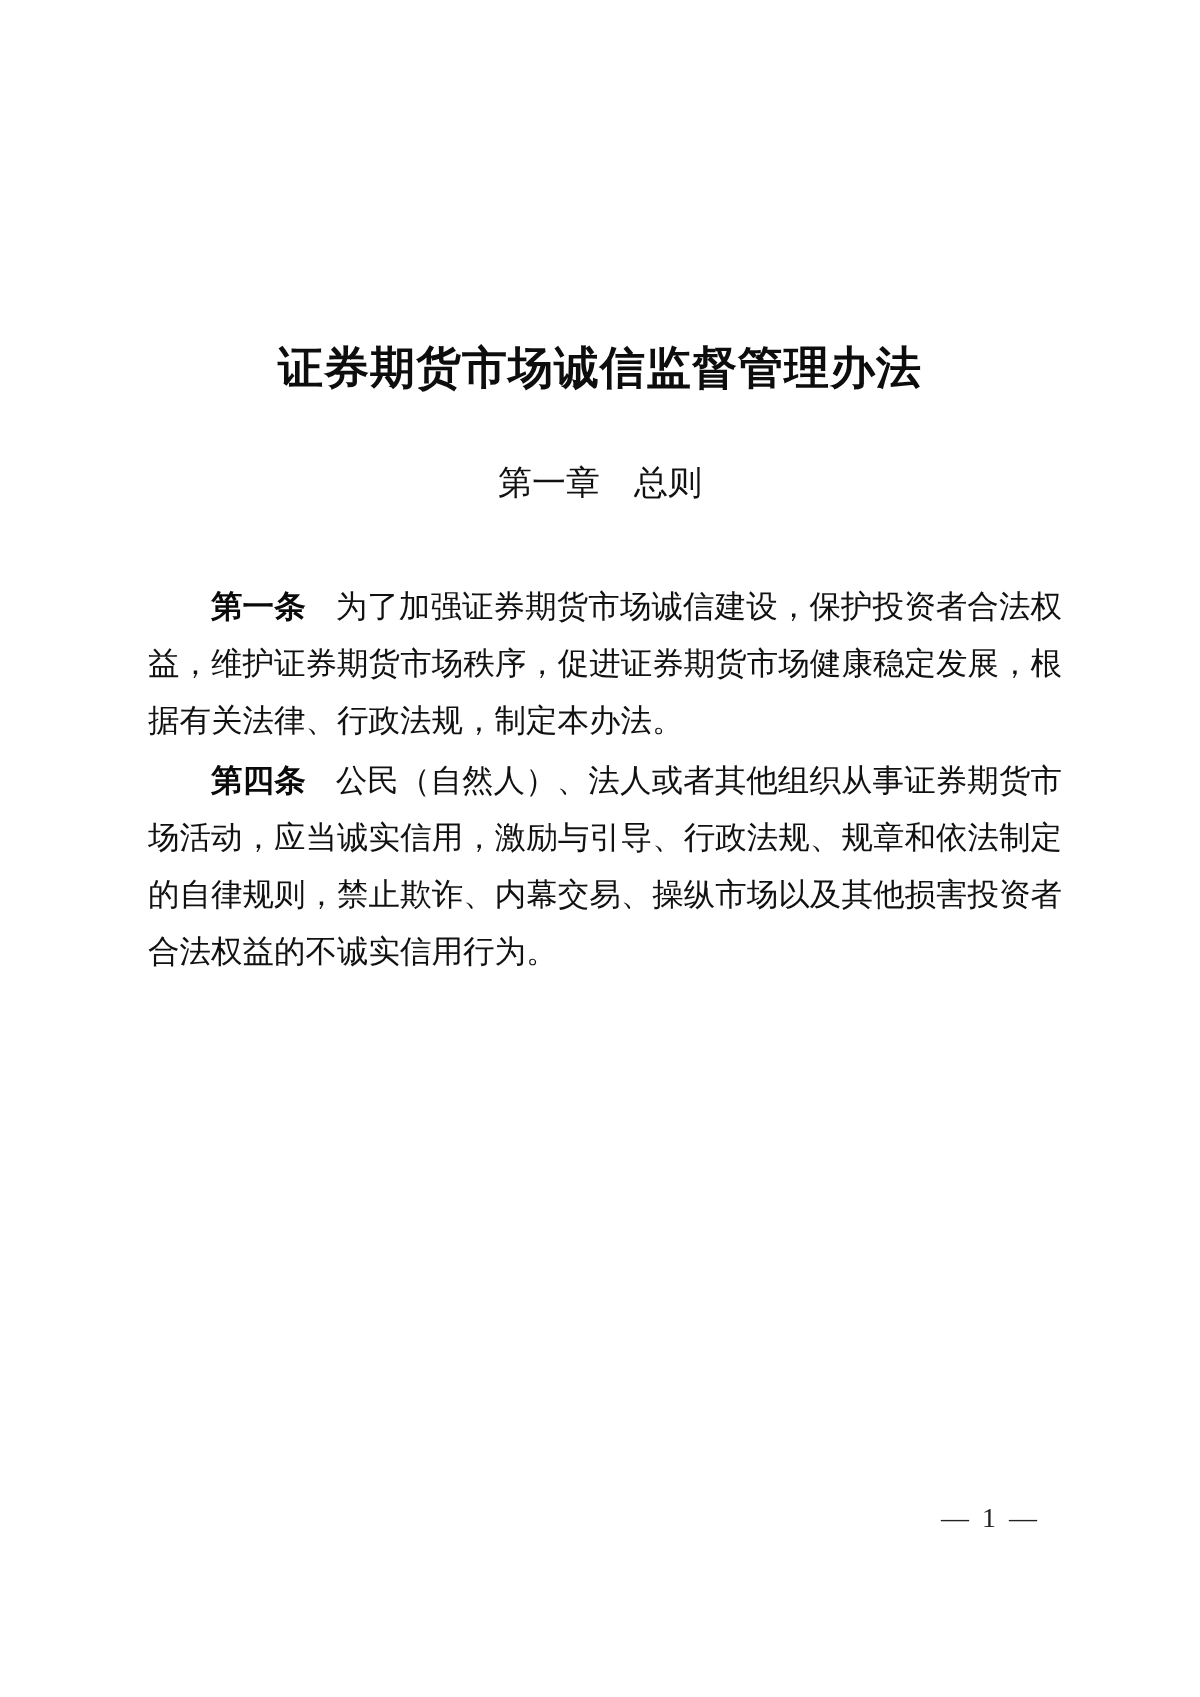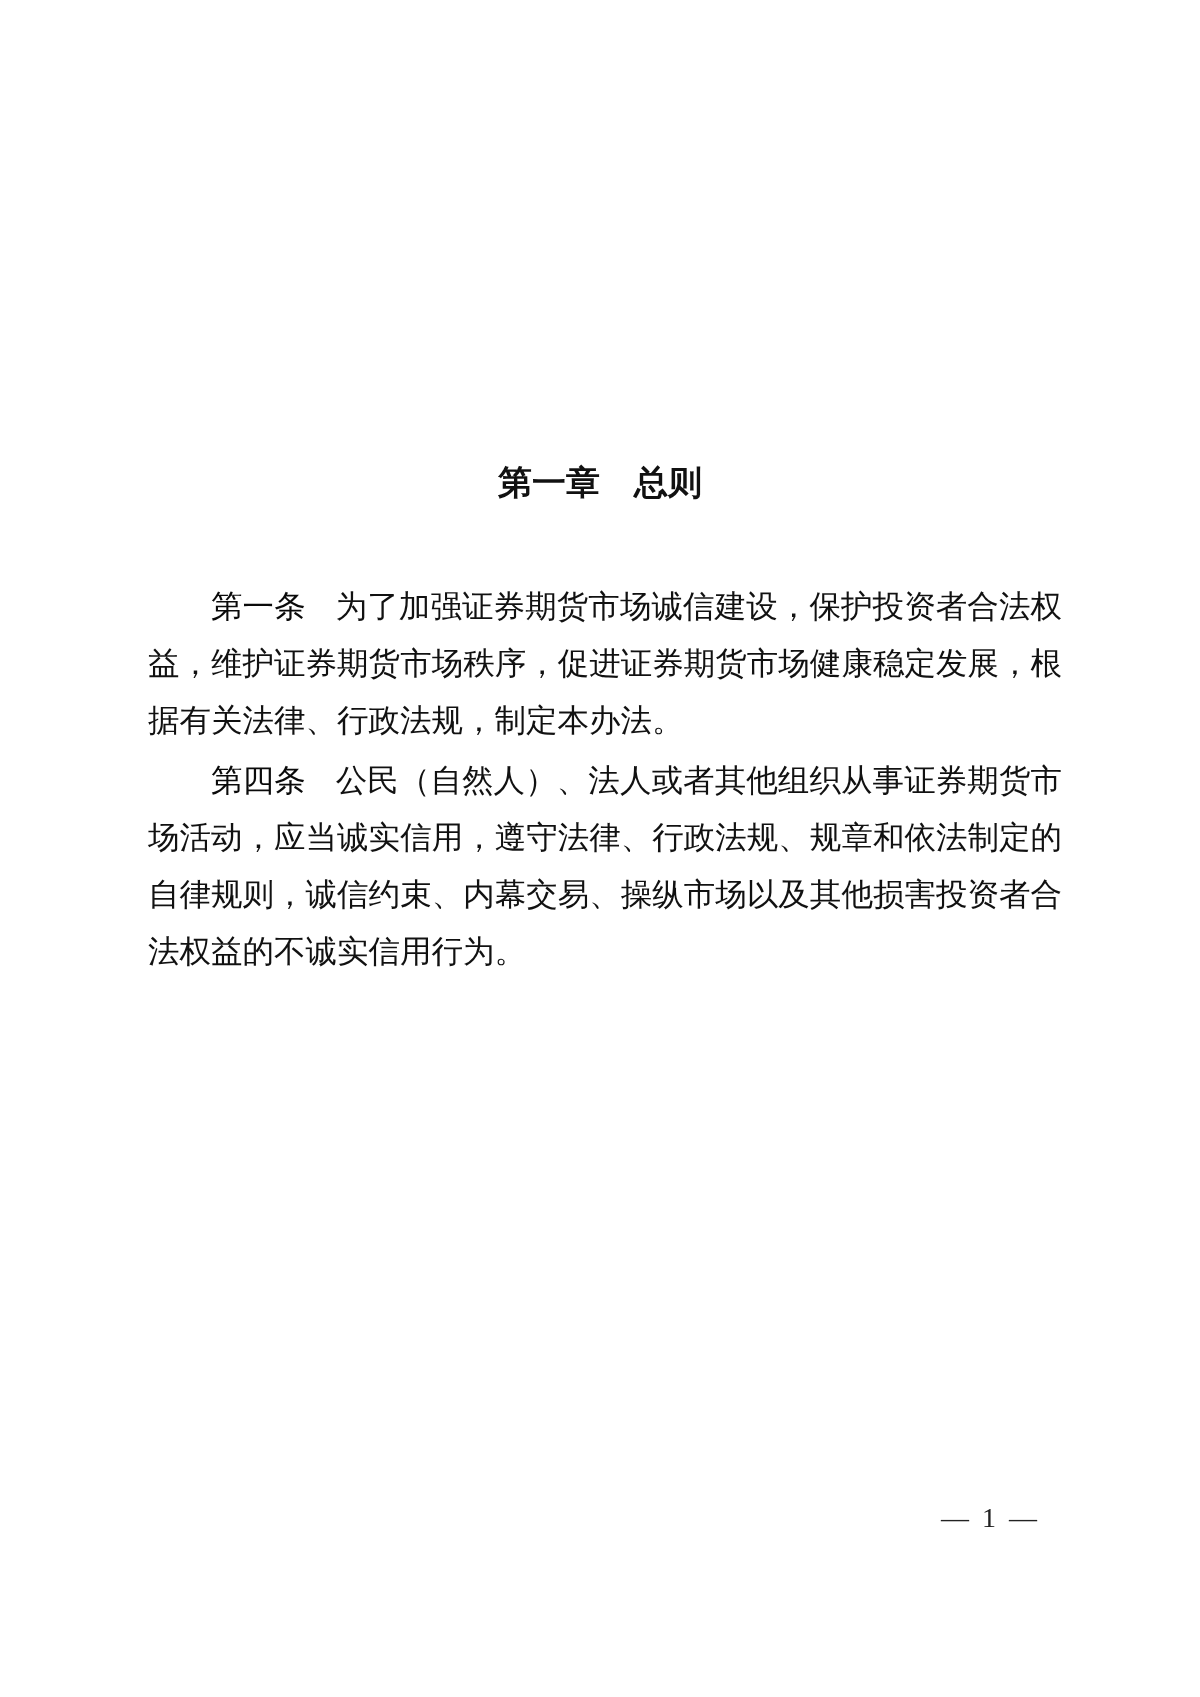--- a/index.html
+++ b/index.html
@@ -29,69 +29,70 @@
     color: #0d0d0d;
   }
   .chapter {
     position: absolute;
     top: 460px;
     left: 0;
     right: 0;
     margin: 0;
     text-align: center;
     font-size: 34px;
-    font-weight: 700;
+    font-weight: 400;
     color: #111111;
   }
   .content {
     position: absolute;
     top: 578px;
     left: 148px;
     width: 914px;
     font-size: 31.5px;
     line-height: 57px;
     text-align: justify;
     text-justify: inter-ideograph;
     color: #111111;
   }
   .article {
     margin: 0 0 3px 0;
     text-indent: 2em;
   }
   .article .label {
     font-family: "Liberation Sans", sans-serif;
-    font-weight: 400;
+    font-weight: 700;
     margin-right: 0.95em;
     color: #0a0a0a;
   }
   .footer {
     position: absolute;
     top: 1502px;
     right: 160px;
     font-size: 28px;
     letter-spacing: 3px;
     color: #222222;
     font-family: "Liberation Serif", serif;
   }
 </style>
 </head>
 <body>
 
 <div class="page">
 
+  <h1 class="doc-title">证券期货市场诚信监督管理办法</h1>
 
   <h2 class="chapter">第一章　总则</h2>
 
   <div class="content">
 
     <p class="article"><span class="label">第一条</span><span>为了加强证券期货市场诚信建设，保护投资者合法权益，维护证券期货市场秩序，促进证券期货市场健康稳定发展，根据有关法律、行政法规，制定本办法。</span></p>
 
 
 
-    <p class="article"><span class="label">第四条</span><span>公民（自然人）、法人或者其他组织从事证券期货市场活动，应当诚实信用，遵守法律、行政法规、规章和依法制定的自律规则，诚信约束、内幕交易、操纵市场以及其他损害投资者合法权益的不诚实信用行为。</span></p>
+    <p class="article"><span class="label">第四条</span><span>公民（自然人）、法人或者其他组织从事证券期货市场活动，应当诚实信用，激励与引导、行政法规、规章和依法制定的自律规则，禁止欺诈、内幕交易、操纵市场以及其他损害投资者合法权益的不诚实信用行为。</span></p>
 
 
 
   </div>
 
   <div class="footer">— 1 —</div>
 
 </div>
 
 </body></html>

